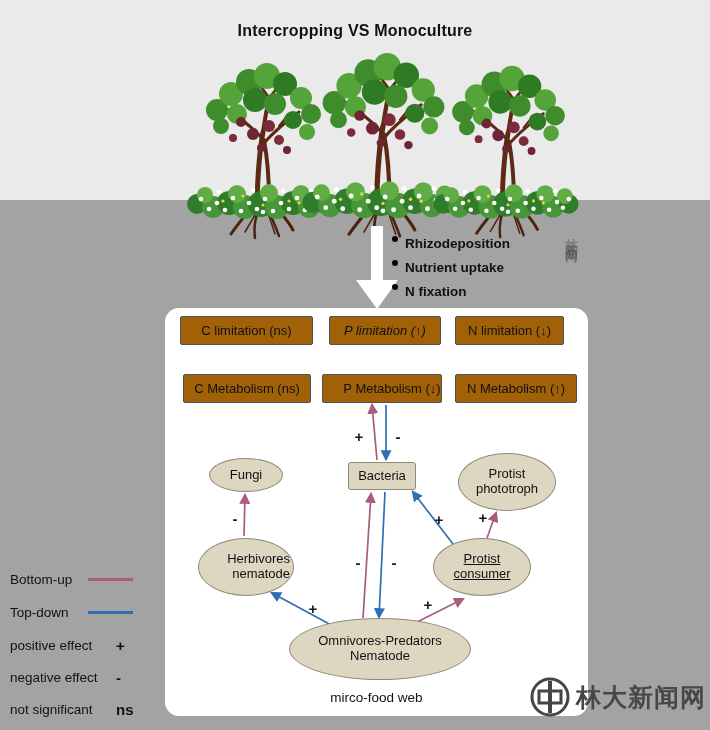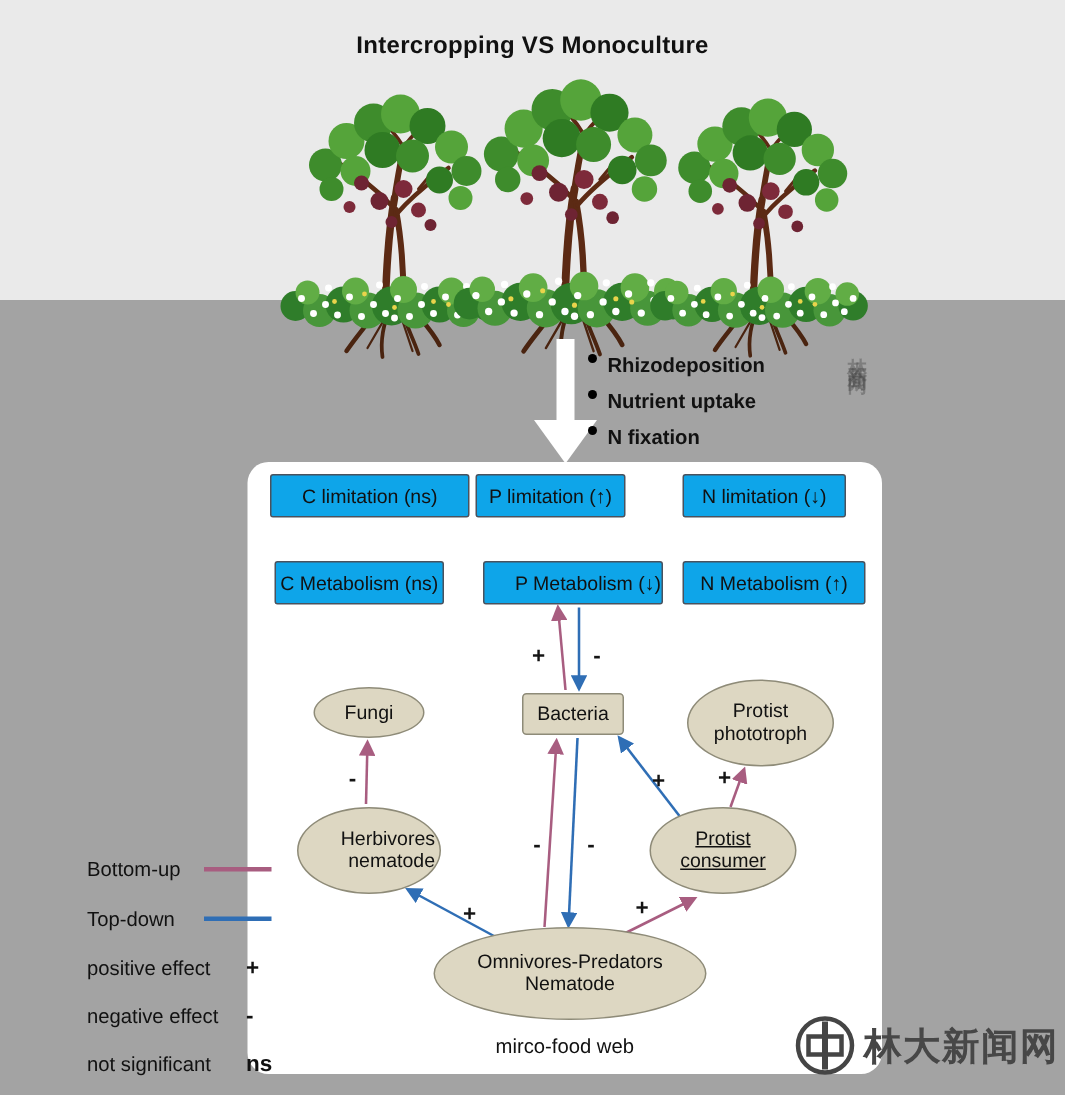--- a/index.html
+++ b/index.html
@@ -14,37 +14,37 @@
   }
   .trees-svg{position:absolute;left:0;top:40px;}
   .arrow-svg{position:absolute;left:354px;top:226px;}
   .bullets{position:absolute;left:392px;top:236px;}
   .bullet-row{display:flex;align-items:flex-start;height:24px;font-size:13.5px;font-weight:600;}
   .bullet-dot{width:6px;height:6px;border-radius:50%;background:#000;margin-right:7px;flex:none;}
   
   .panel{position:absolute;left:165px;top:308px;width:423px;height:408px;background:#fff;border-radius:14px;}
   .info-box{
     position:absolute;height:29px;box-sizing:border-box;
-    background:#0ea5e9;border:1.5px solid #49525e;border-radius:2px;
+    background:#a16207;border:1.5px solid #49525e;border-radius:2px;
     display:flex;align-items:center;justify-content:center;font-size:13px;
   }
   .node{
     position:absolute;box-sizing:border-box;background:#ddd7c2;border:1.5px solid #8e8b78;
     display:flex;align-items:center;justify-content:center;text-align:center;
     font-size:13px;line-height:1.15;padding:3px;
   }
   .ellipse{border-radius:50%;}
   .rectnode{border-radius:3px;}
   .panel-caption{position:absolute;left:0;top:382px;width:100%;text-align:center;font-size:13.5px;}
   .edges-svg{position:absolute;left:0;top:0;pointer-events:none;}
   .e-pink{stroke:#a85d80;stroke-width:1.7;fill:none;}
   .e-blue{stroke:#2f6eb5;stroke-width:1.7;fill:none;}
   .edge-sign{font-size:15px;font-weight:700;fill:#141414;text-anchor:middle;}
   
-  .lg-row{position:absolute;left:10px;display:flex;align-items:center;height:18px;font-size:13.5px;margin-left:48px;}
+  .lg-row{position:absolute;left:10px;display:flex;align-items:center;height:18px;font-size:13.5px;}
   .lg-label{width:76px;}
   .lg-label2{width:106px;}
   .lg-line{width:45px;height:3px;margin-left:2px;}
   .lg-line.pink{background:#a85d80;}
   .lg-line.blue{background:#2f6eb5;}
   .lg-sym{font-size:15px;font-weight:700;}
   
   .wm-vertical{
     position:absolute;left:562px;top:228px;writing-mode:vertical-rl;
     font-size:13px;letter-spacing:3px;color:rgba(70,70,70,.40);font-weight:700;
@@ -182,24 +182,24 @@
       <span class="bullet-dot"></span>
       <span>N fixation</span>
     </div>
   </div>
 
   <div class="wm-vertical">林大新闻网</div>
 
   <div class="panel">
 
     <div class="info-box" style="left:15px;top:8px;width:133px;">C limitation (ns)</div>
-    <div class="info-box" style="left:152px;top:8px;width:100px;">P limitation (↑)</div>
+    <div class="info-box" style="left:164px;top:8px;width:112px;font-style:italic;">P limitation (↑)</div>
     <div class="info-box" style="left:290px;top:8px;width:109px;">N limitation (↓)</div>
 
-    <div class="info-box" style="left:18px;top:66px;width:113px;">C Metabolism (ns)</div>
+    <div class="info-box" style="left:18px;top:66px;width:128px;">C Metabolism (ns)</div>
     <div class="info-box" style="left:157px;top:66px;width:120px;padding-left:20px;">P Metabolism (↓)</div>
     <div class="info-box" style="left:290px;top:66px;width:122px;">N Metabolism (↑)</div>
 
     <svg class="edges-svg" width="423" height="408" viewBox="0 0 423 408">
       <defs>
         <marker id="ah-pink" viewBox="0 0 10 10" refX="8" refY="5" markerWidth="6.5" markerHeight="6.5" orient="auto-start-reverse">
           <path d="M0,0 L10,5 L0,10 z" fill="#a85d80"></path>
         </marker>
         <marker id="ah-blue" viewBox="0 0 10 10" refX="8" refY="5" markerWidth="6.5" markerHeight="6.5" orient="auto-start-reverse">
           <path d="M0,0 L10,5 L0,10 z" fill="#2f6eb5"></path>

